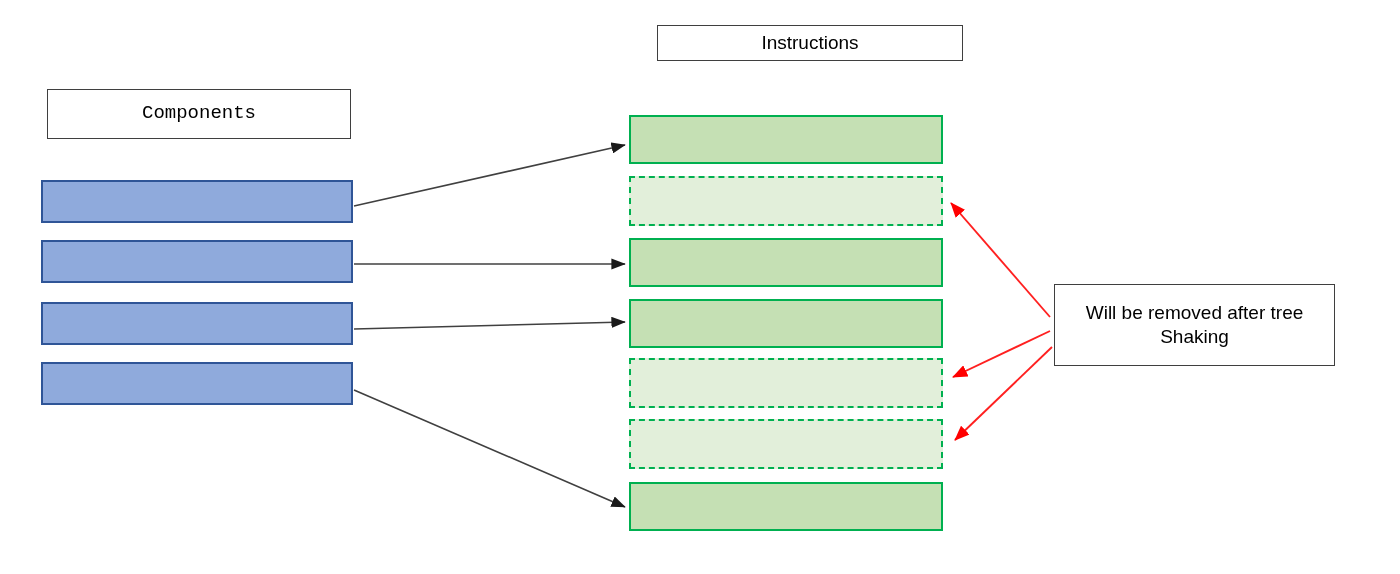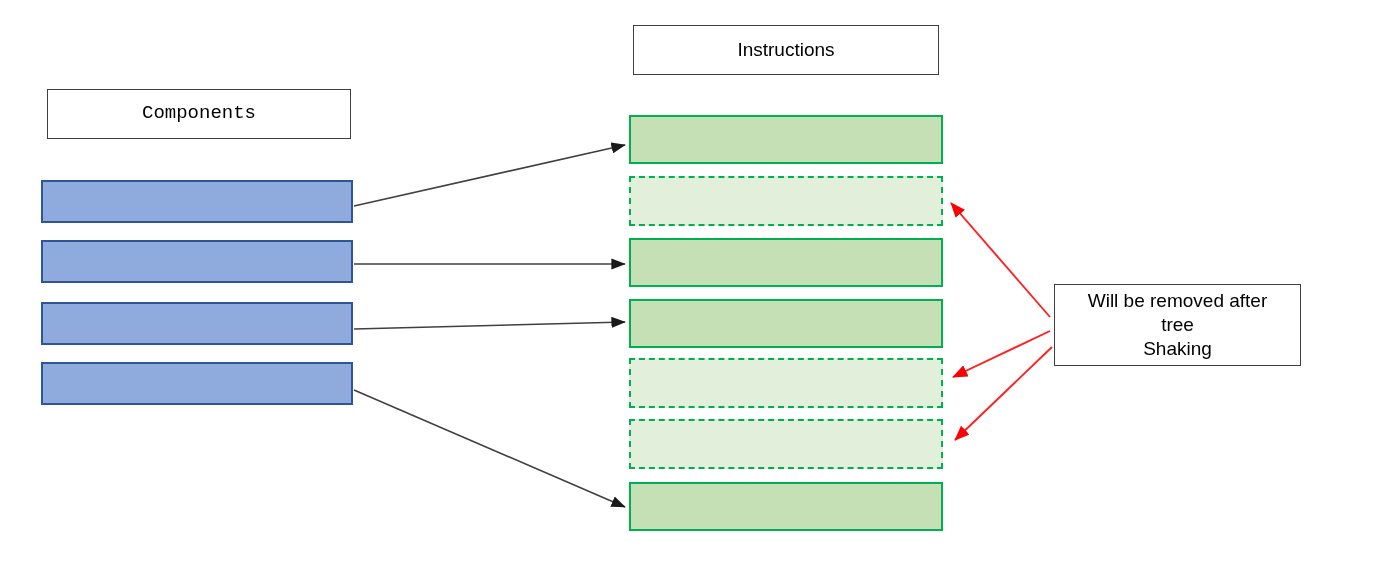--- a/index.html
+++ b/index.html
@@ -26,23 +26,23 @@
     display: flex;
     align-items: center;
     justify-content: center;
     color: #000000;
     font-size: 19px;
     line-height: 1.25;
     text-align: center;
     white-space: pre-line;
   }
   #box-components { left: 47px;  top: 89px;  width: 304px; height: 50px; font-family: Liberation Mono, monospace; }
-  #box-instructions { left: 633px; top: 25px; width: 306px; height: 50px; }
+  #box-instructions { left: 657px; top: 25px; width: 306px; height: 36px; }
   #box-note {
-    left: 1054px; top: 284px; width: 247px; height: 82px;
+    left: 1054px; top: 284px; width: 281px; height: 82px;
     font-size: 19px;
     padding: 0 25px;
   }
 
   .comp-box {
     position: absolute;
     box-sizing: border-box;
     background: #8faadc;
     border: 2px solid #2f5597;
     left: 41px;

